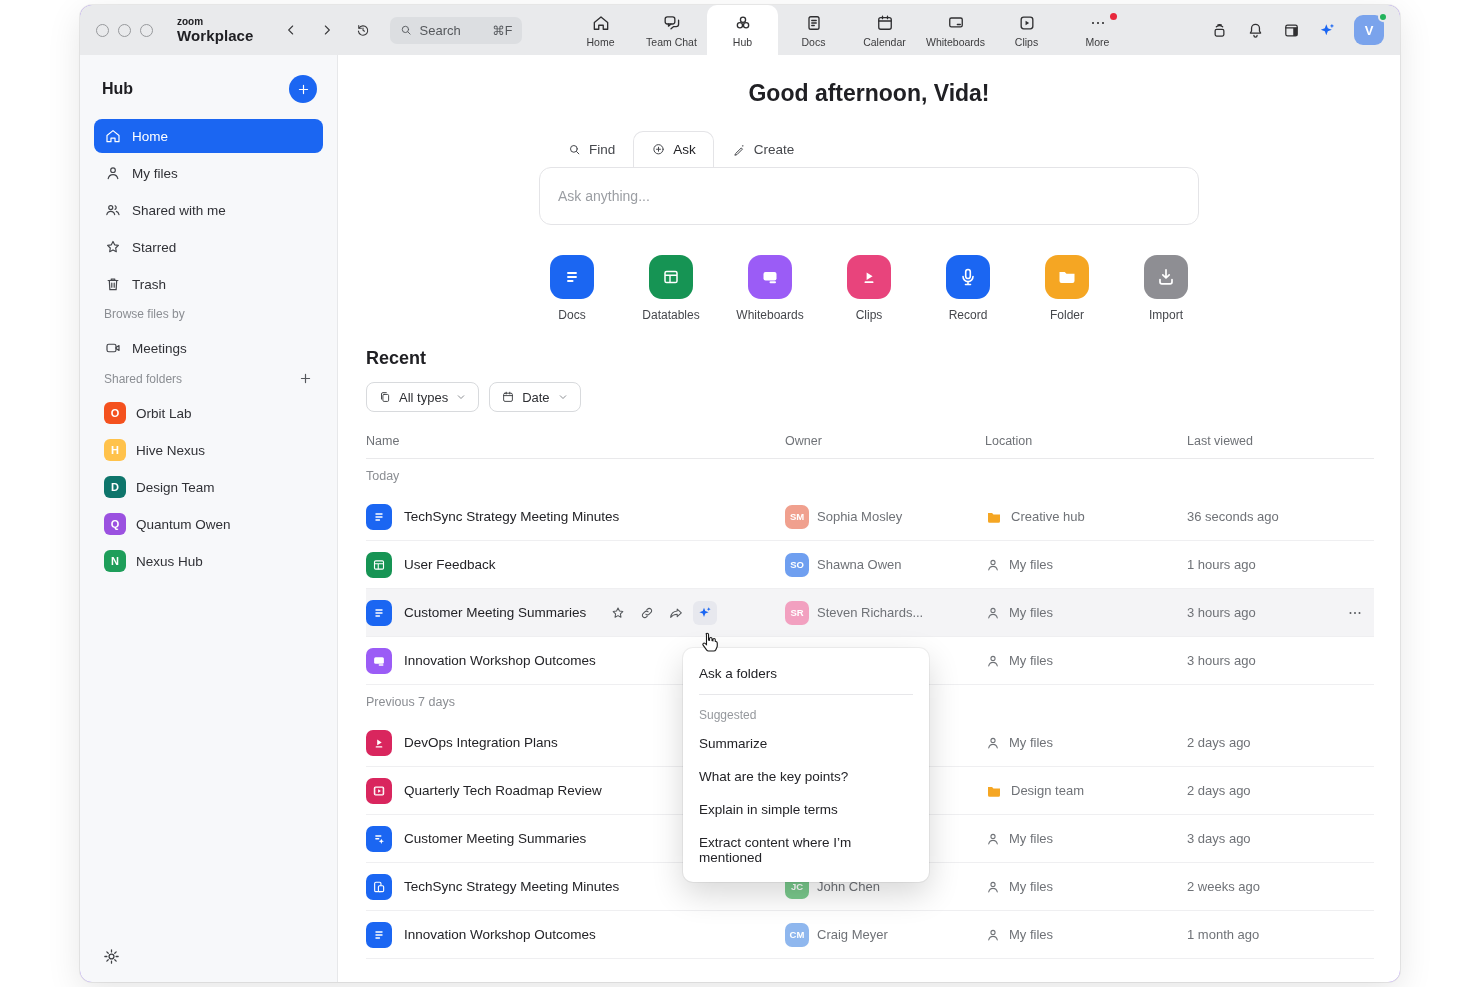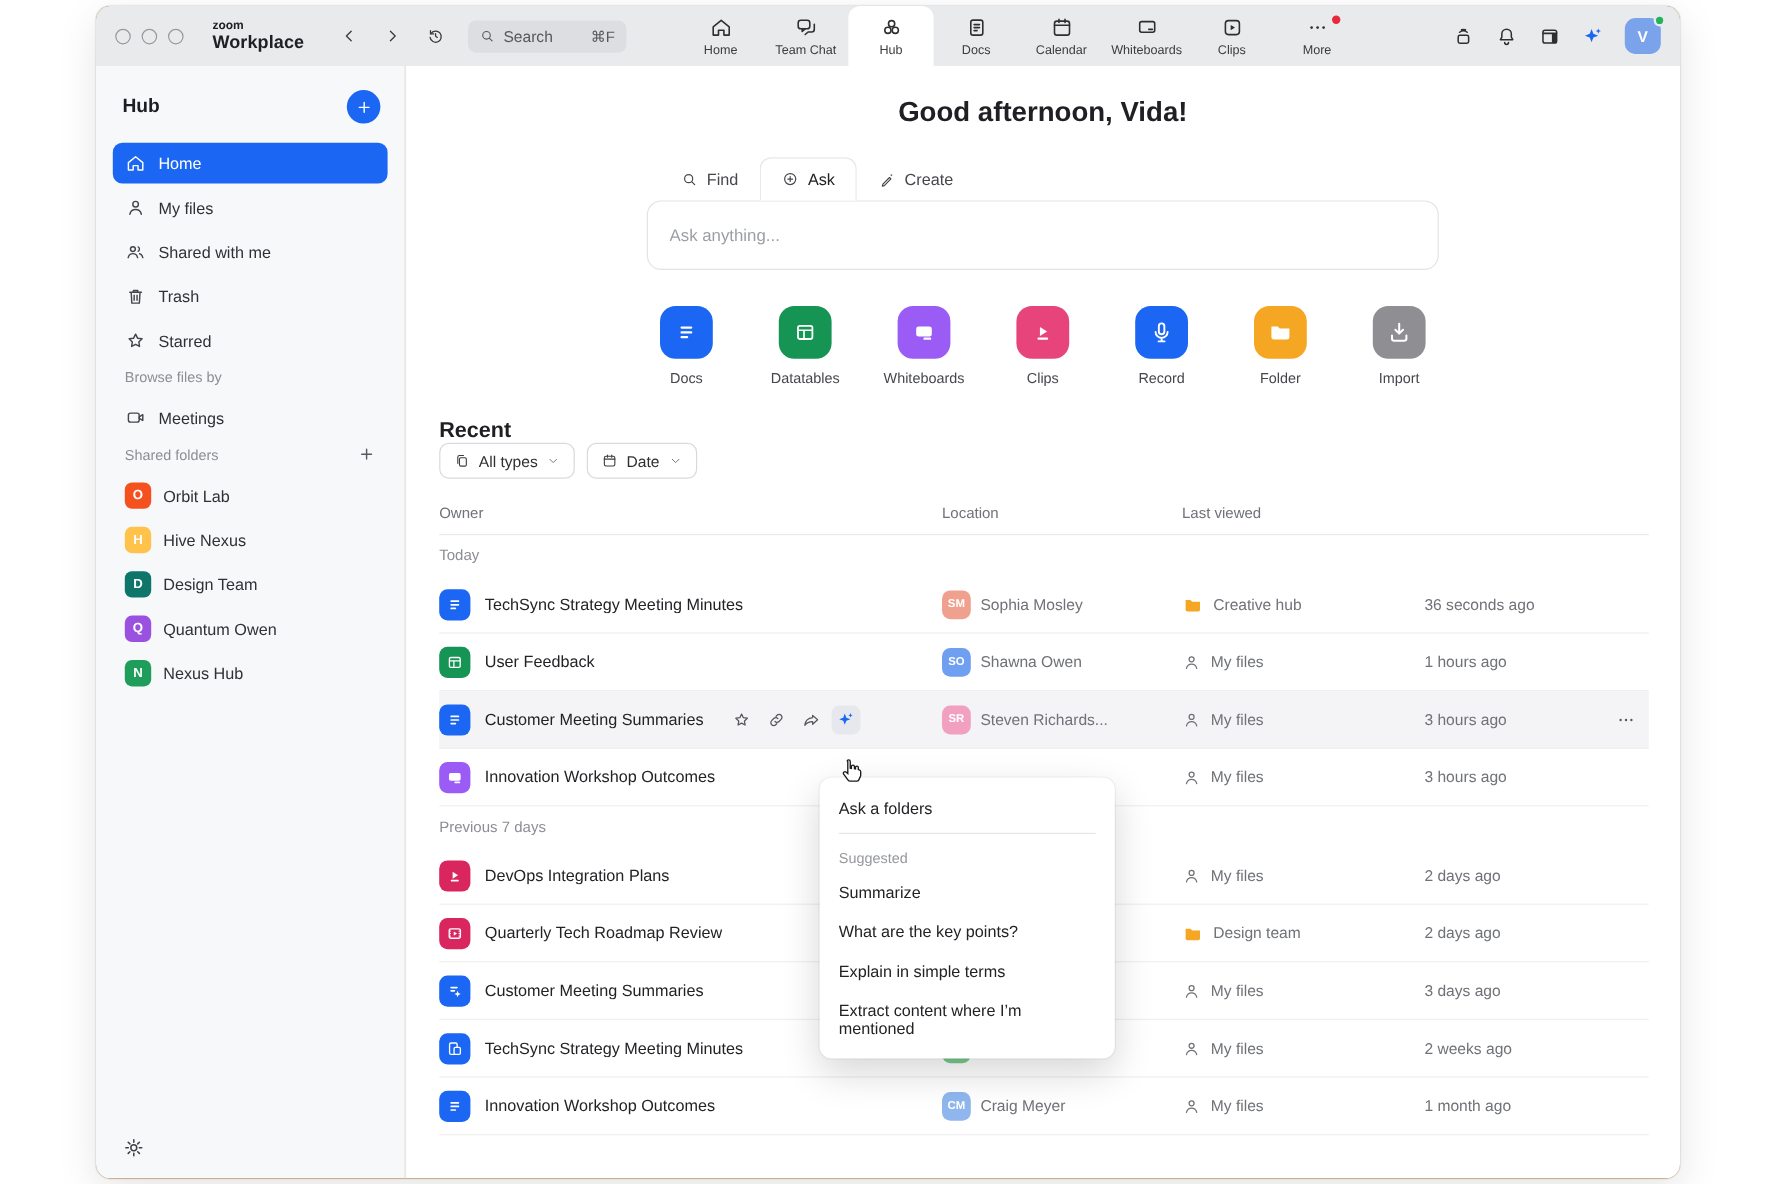--- a/index.html
+++ b/index.html
@@ -1,21 +1,21 @@
 <!DOCTYPE html>
 <html><head>
 <meta charset="utf-8">
 <style>
   * { box-sizing:border-box; margin:0; padding:0; font-family:"Liberation Sans", sans-serif; }
   html,body { width:1480px; height:987px; background:#ffffff; overflow:hidden; }
   body { position:relative; }
   .icon svg, .ticon svg { display:block; }
 
   .window { position:absolute; left:80px; top:5px; width:1320px; height:977px;
-    border-radius:12px; background:#a16207; overflow:hidden;
+    border-radius:12px; background:#8b5cf6; overflow:hidden;
     box-shadow:0 0 0 1px rgba(0,0,0,.07), 0 10px 34px rgba(0,0,0,.10);
     display:flex; flex-direction:column; }
 
   
   .toolbar { flex:0 0 50px; height:50px; background:#e9eaec; display:flex; align-items:center;
     padding:0 16px; position:relative; gap:10px; }
   .dots { display:flex; gap:9px; margin-right:14px; }
   .dot { width:13px; height:13px; border:1.5px solid #97999c; border-radius:50%; background:transparent; }
   .logo { line-height:1; margin-right:14px; }
   .logo .z { display:block; font-size:10px; font-weight:700; color:#202024; margin-bottom:1px; }
@@ -72,21 +72,21 @@
   .ask-input { border:none; outline:none; width:100%; font-size:14px; color:#333; background:transparent; }
   .ask-input::placeholder { color:#9b9ea3; }
 
   .shortcuts { display:flex; justify-content:center; gap:27px; margin-top:30px; }
   .shortcut { width:72px; display:flex; flex-direction:column; align-items:center; gap:9px; }
   .shortcut-tile { width:44px; height:44px; border-radius:13px; display:flex; align-items:center; justify-content:center; }
   .shortcut-label { font-size:12px; color:#45474c; white-space:nowrap; }
 
   .recent { margin:26px 26px 0 28px; }
   .recent-title { font-size:18px; font-weight:700; color:#202024; }
-  .filters { display:flex; gap:10px; }
+  .filters { display:flex; gap:10px; margin-top:13px; }
   .filter-pill { display:flex; align-items:center; gap:7px; height:30px; padding:0 11px; border:1px solid #d8dadd;
     border-radius:8px; font-size:13px; color:#2f3034; background:#fff; }
   .filter-pill .icon { display:flex; color:#3c3e42; }
   .filter-pill .chev { color:#6f7277; display:flex; }
 
   .table { margin-top:16px; }
   .t-header { display:grid; grid-template-columns:419px 200px 202px 1fr; font-size:12.5px; color:#6f7277;
     padding:6px 0 10px; border-bottom:1px solid #e9e9eb; }
   .t-section { height:34px; display:flex; align-items:center; font-size:12.5px; color:#8b8e93; }
   .t-row { display:grid; grid-template-columns:419px 200px 202px 1fr; align-items:center; height:48px;
@@ -317,33 +317,33 @@
                 <circle cx="9" cy="8.8" r="2.7"></circle>
                 <path d="M3.8 18.2c.6-2.9 2.5-4.4 5.2-4.4s4.6 1.5 5.2 4.4"></path>
                 <path d="M14.8 6.4a2.7 2.7 0 0 1 0 4.8M16.4 13.9c1.9.5 3.1 1.9 3.6 4.3"></path>
               </svg>
             </span>
             <span>Shared with me</span>
           </div>
           <div class="sb-item">
             <span class="icon">
               <svg width="18" height="18" viewBox="0 0 24 24" fill="none" stroke="currentColor" stroke-width="1.6" stroke-linecap="round" stroke-linejoin="round">
+                <path d="M12 4.6l2.2 4.5 5 .7-3.6 3.5.8 5-4.4-2.4-4.4 2.4.8-5L4.8 9.8l5-.7z"></path>
+              </svg>
+            </span>
+            <span>Starred</span>
+          </div>
+          <div class="sb-item">
+            <span class="icon">
+              <svg width="18" height="18" viewBox="0 0 24 24" fill="none" stroke="currentColor" stroke-width="1.6" stroke-linecap="round" stroke-linejoin="round">
                 <path d="M5.5 7.3h13M9.6 7V5.4h4.8V7M7.1 7.3l.7 12.2h8.4l.7-12.2"></path>
                 <path d="M10.4 10.8v5.4M13.6 10.8v5.4"></path>
               </svg>
             </span>
             <span>Trash</span>
-          </div>
-          <div class="sb-item">
-            <span class="icon">
-              <svg width="18" height="18" viewBox="0 0 24 24" fill="none" stroke="currentColor" stroke-width="1.6" stroke-linecap="round" stroke-linejoin="round">
-                <path d="M12 4.6l2.2 4.5 5 .7-3.6 3.5.8 5-4.4-2.4-4.4 2.4.8-5L4.8 9.8l5-.7z"></path>
-              </svg>
-            </span>
-            <span>Starred</span>
           </div>
         </div>
       <div class="sb-label">
         <span>Browse files by</span>
       </div>
       <div id="sb-browse">
           <div class="sb-item">
             <span class="icon">
               <svg width="18" height="18" viewBox="0 0 24 24" fill="none" stroke="currentColor" stroke-width="1.6" stroke-linecap="round" stroke-linejoin="round">
                 <rect x="4" y="7" width="12" height="10" rx="2.4"></rect>
@@ -522,20 +522,21 @@
               <span>Date</span>
               <span class="chev">
                 <svg width="12" height="12" viewBox="0 0 24 24" fill="none" stroke="currentColor" stroke-width="1.6" stroke-linecap="round" stroke-linejoin="round">
                   <path d="M6.5 9.5 12 15l5.5-5.5"></path>
                 </svg>
               </span>
             </button>
           </div>
         <div class="table" id="table">
             <div class="t-header">
+              <span>Name</span>
               <span>Owner</span>
               <span>Location</span>
               <span>Last viewed</span>
             </div>
             <div class="t-section">Today</div>
             <div class="t-row">
               <div class="name-cell">
                 <span class="file-tile" style="background: rgb(27, 102, 242);">
                   <svg width="18" height="18" viewBox="0 0 24 24" fill="none">
                     <path d="M8 8h8M8 12h8M8 16h4.6" stroke="#fff" stroke-width="1.9" stroke-linecap="round"></path>

